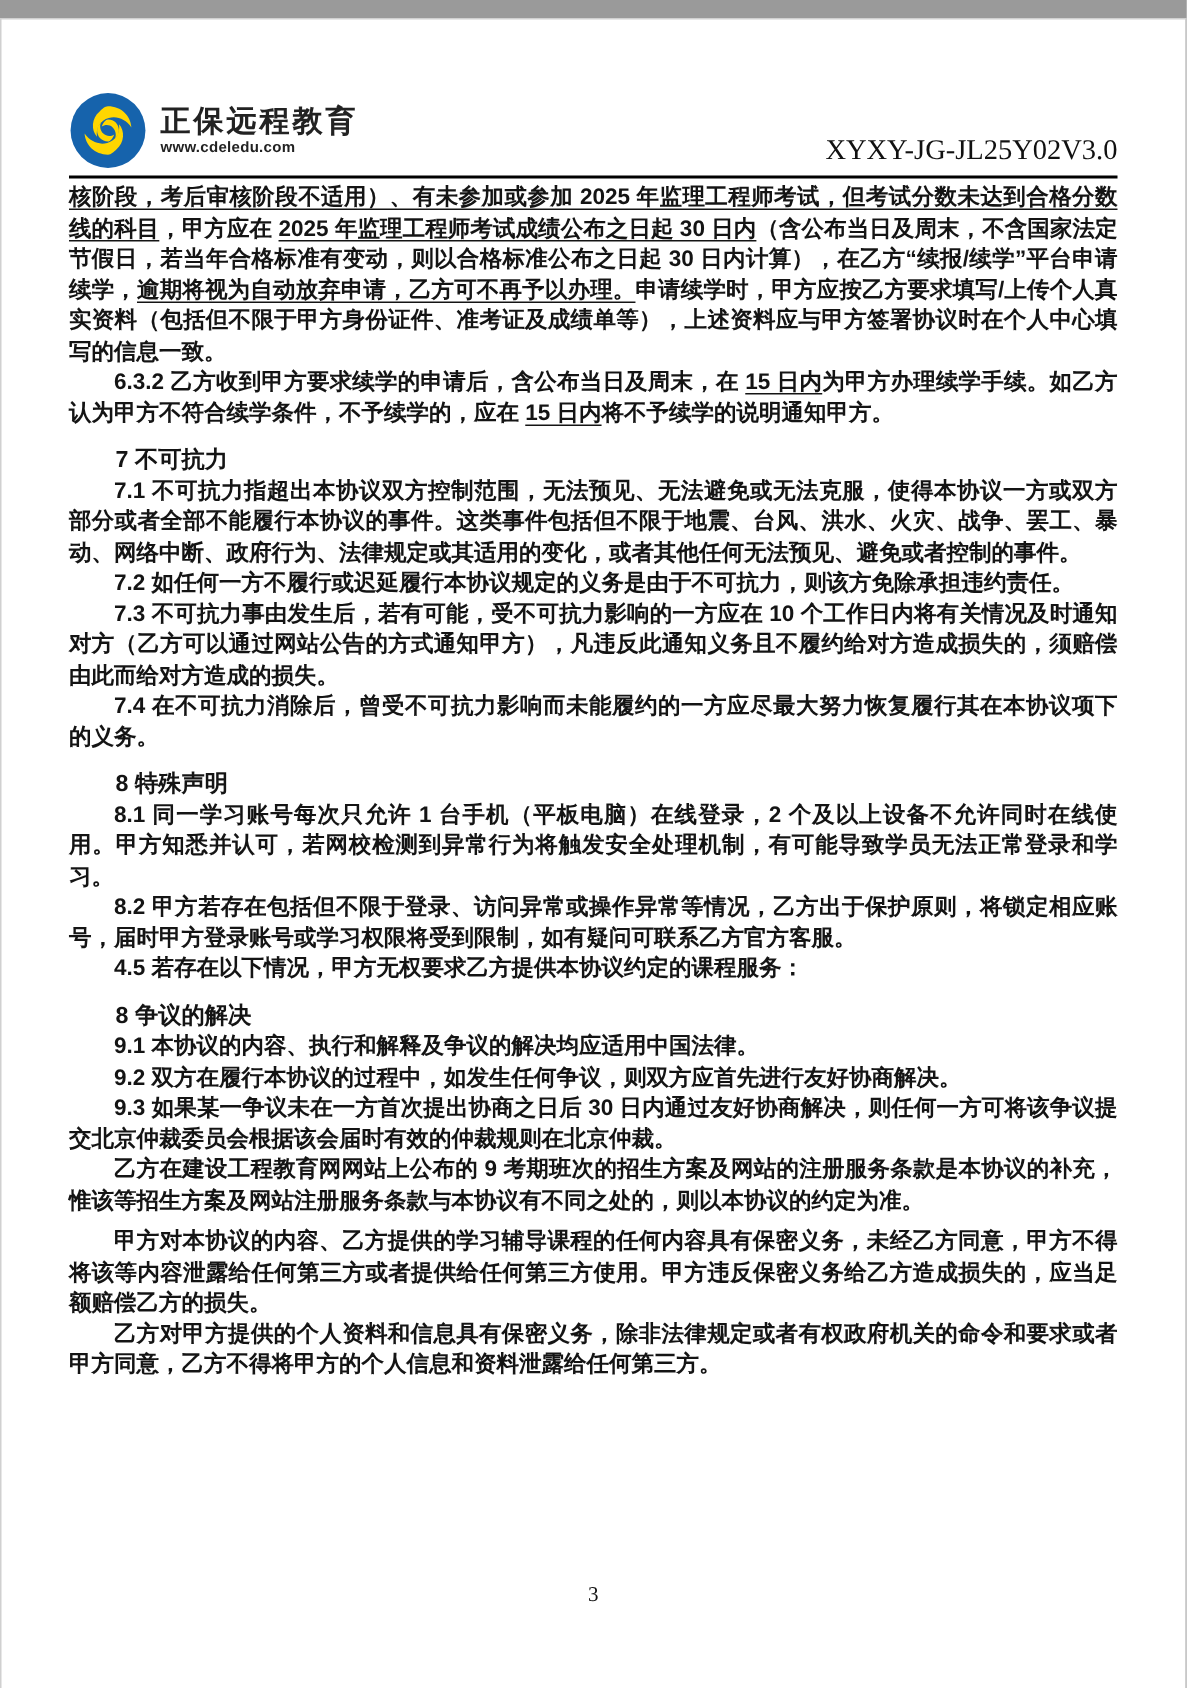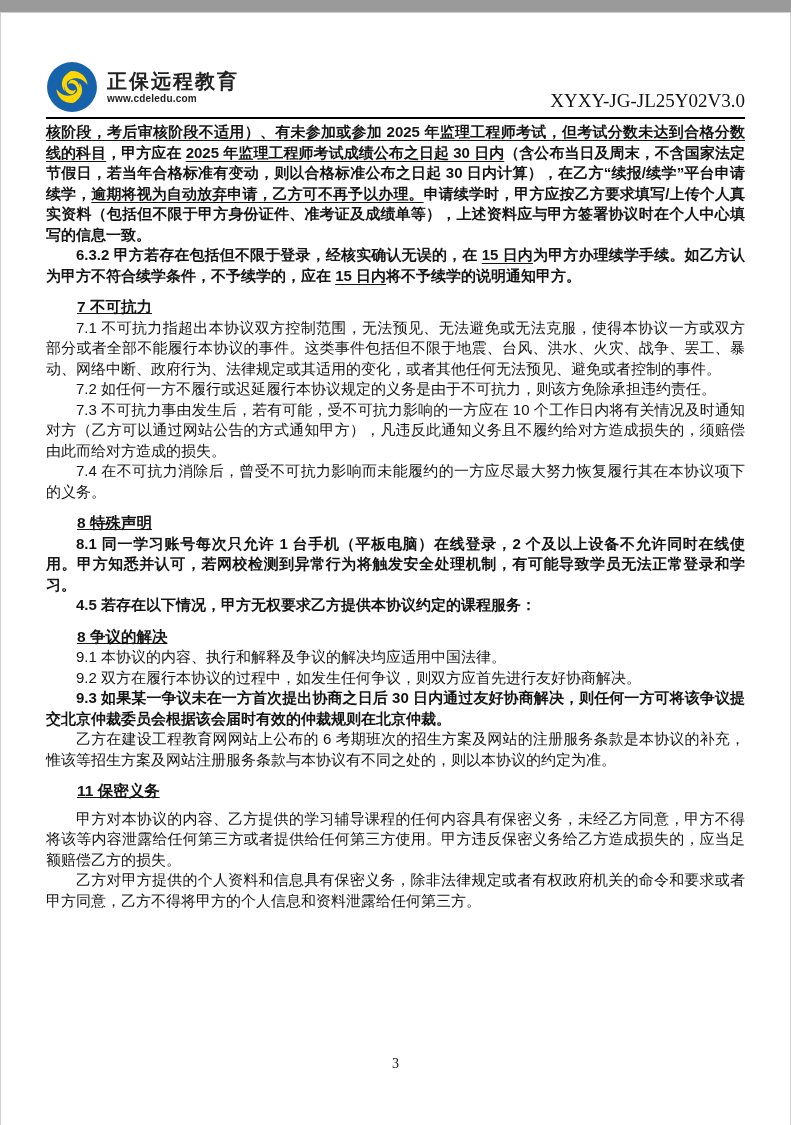--- a/index.html
+++ b/index.html
@@ -15,24 +15,24 @@
        border-bottom:2px solid #000;padding-bottom:4px;height:62px;box-sizing:border-box;}
   .brand{display:flex;align-items:center;gap:9px;}
   .brand svg{width:52px;height:52px;display:block;}
   .brand-txt{display:flex;flex-direction:column;line-height:1.15;}
   .brand-name{font-size:20px;font-weight:bold;letter-spacing:2px;color:#222;}
   .brand-site{font-size:10px;font-weight:bold;color:#222;letter-spacing:.2px;}
   .doc-code{font-family:"Liberation Serif","DejaVu Serif",serif;font-size:19px;color:#111;
             padding-bottom:1px;}
   
   main{margin-top:3px;font-size:15px;line-height:20.5px;text-align:justify;}
-  .para{margin:0;text-indent:2em;font-weight:normal;}
+  .para{margin:0;text-indent:2em;font-weight:bold;}
   .first{text-indent:0;}
   .b{font-weight:bold;}
-  .sec-head{font-size:15.5px;font-weight:bold;margin:11px 0 0 0;text-indent:2em;line-height:20.5px;text-decoration:underline;}
+  .sec-head{font-size:15.5px;font-weight:bold;margin:11px 0 0 0;text-indent:2em;line-height:20.5px;}
   .gap-top{margin-top:7px;}
   .u{text-decoration:underline;text-underline-offset:3px;text-decoration-thickness:1.4px;}
   
   .pageno{position:absolute;left:0;right:0;bottom:64px;text-align:center;
           font-family:"Liberation Serif","DejaVu Serif",serif;font-size:14px;color:#111;}
 </style>
 </head>
 <body>
 
 <div class="page">
@@ -53,38 +53,38 @@
       <div class="brand-txt">
         <span class="brand-name">正保远程教育</span>
         <span class="brand-site">www.cdeledu.com</span>
       </div>
     </div>
     <div class="doc-code">XYXY-JG-JL25Y02V3.0</div>
   </header>
 
   <main>
     <p class="para b first"><span class="u">核阶段，考后审核阶段不适用）、有未参加或参加 2025 年监理工程师考试，但考试分数未达到合格分数线的科目</span><span>，甲方应在 </span><span class="u">2025 年监理工程师考试成绩公布之日起 30 日内</span><span>（含公布当日及周末，不含国家法定节假日，若当年合格标准有变动，则以合格标准公布之日起 30 日内计算），在乙方“续报/续学”平台申请续学，</span><span class="u">逾期将视为自动放弃申请，乙方可不再予以办理。</span><span>申请续学时，甲方应按乙方要求填写/上传个人真实资料（包括但不限于甲方身份证件、准考证及成绩单等），上述资料应与甲方签署协议时在个人中心填写的信息一致。</span></p>
-    <p class="para b"><span>6.3.2 甲方若存在包括但不限于登录，经核实确认无误的，在 </span><span class="u">15 日内</span><span>为甲方办理续学手续。如乙方认为甲方不符合续学条件，不予续学的，应在 </span><span class="u">15 日内</span><span>将不予续学的说明通知甲方。</span></p>
+    <p class="para b"><span>6.3.2 乙方收到甲方要求续学的申请后，含公布当日及周末，在 </span><span class="u">15 日内</span><span>为甲方办理续学手续。如乙方认为甲方不符合续学条件，不予续学的，应在 </span><span class="u">15 日内</span><span>将不予续学的说明通知甲方。</span></p>
 
     <h2 class="sec-head">7 不可抗力</h2>
     <p class="para">7.1 不可抗力指超出本协议双方控制范围，无法预见、无法避免或无法克服，使得本协议一方或双方部分或者全部不能履行本协议的事件。这类事件包括但不限于地震、台风、洪水、火灾、战争、罢工、暴动、网络中断、政府行为、法律规定或其适用的变化，或者其他任何无法预见、避免或者控制的事件。</p>
     <p class="para">7.2 如任何一方不履行或迟延履行本协议规定的义务是由于不可抗力，则该方免除承担违约责任。</p>
     <p class="para">7.3 不可抗力事由发生后，若有可能，受不可抗力影响的一方应在 10 个工作日内将有关情况及时通知对方（乙方可以通过网站公告的方式通知甲方），凡违反此通知义务且不履约给对方造成损失的，须赔偿由此而给对方造成的损失。</p>
     <p class="para">7.4 在不可抗力消除后，曾受不可抗力影响而未能履约的一方应尽最大努力恢复履行其在本协议项下的义务。</p>
 
     <h2 class="sec-head">8 特殊声明</h2>
     <p class="para b">8.1 同一学习账号每次只允许 1 台手机（平板电脑）在线登录，2 个及以上设备不允许同时在线使用。甲方知悉并认可，若网校检测到异常行为将触发安全处理机制，有可能导致学员无法正常登录和学习。</p>
+    <p class="para b">8.2 甲方若存在包括但不限于登录、访问异常或操作异常等情况，乙方出于保护原则，将锁定相应账号，届时甲方登录账号或学习权限将受到限制，如有疑问可联系乙方官方客服。</p>
     <p class="para b">4.5 若存在以下情况，甲方无权要求乙方提供本协议约定的课程服务：</p>
 
     <h2 class="sec-head">8 争议的解决</h2>
     <p class="para">9.1 本协议的内容、执行和解释及争议的解决均应适用中国法律。</p>
     <p class="para">9.2 双方在履行本协议的过程中，如发生任何争议，则双方应首先进行友好协商解决。</p>
     <p class="para b">9.3 如果某一争议未在一方首次提出协商之日后 30 日内通过友好协商解决，则任何一方可将该争议提交北京仲裁委员会根据该会届时有效的仲裁规则在北京仲裁。</p>
 
-    <p class="para">乙方在建设工程教育网网站上公布的 6 考期班次的招生方案及网站的注册服务条款是本协议的补充，惟该等招生方案及网站注册服务条款与本协议有不同之处的，则以本协议的约定为准。</p>
+    <p class="para">乙方在建设工程教育网网站上公布的 9 考期班次的招生方案及网站的注册服务条款是本协议的补充，惟该等招生方案及网站注册服务条款与本协议有不同之处的，则以本协议的约定为准。</p>
 
-    <h2 class="sec-head">11 保密义务</h2>
     <p class="para gap-top">甲方对本协议的内容、乙方提供的学习辅导课程的任何内容具有保密义务，未经乙方同意，甲方不得将该等内容泄露给任何第三方或者提供给任何第三方使用。甲方违反保密义务给乙方造成损失的，应当足额赔偿乙方的损失。</p>
     <p class="para">乙方对甲方提供的个人资料和信息具有保密义务，除非法律规定或者有权政府机关的命令和要求或者甲方同意，乙方不得将甲方的个人信息和资料泄露给任何第三方。</p>
   </main>
 
   <div class="pageno">3</div>
 </div>
 
 </body></html>

